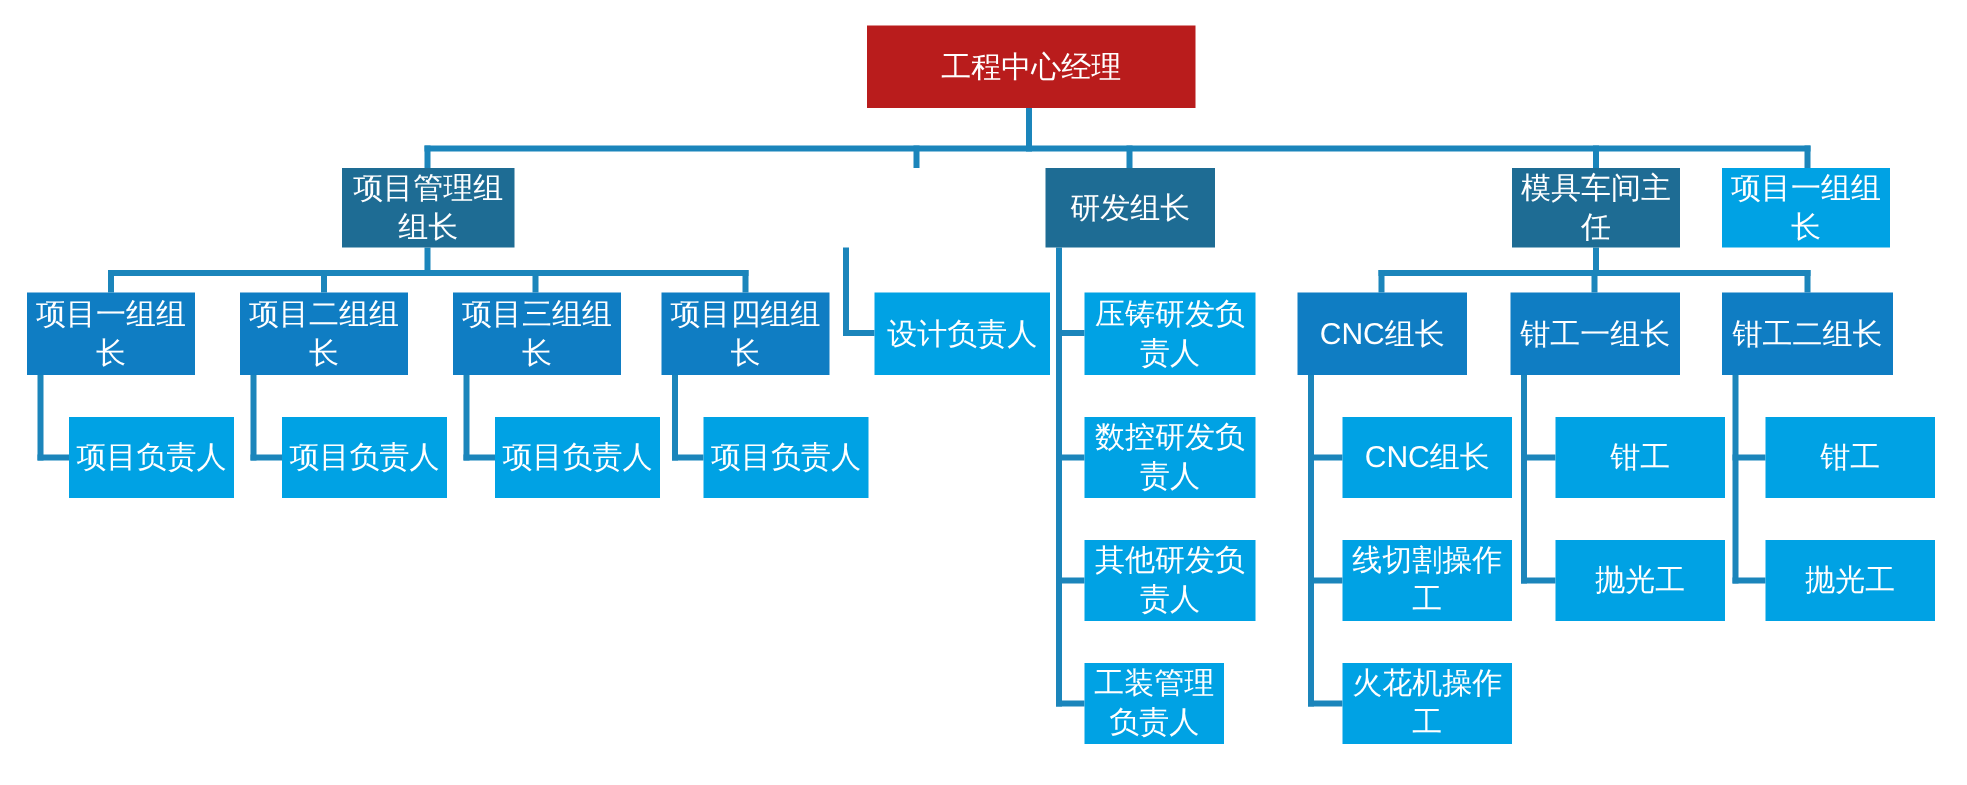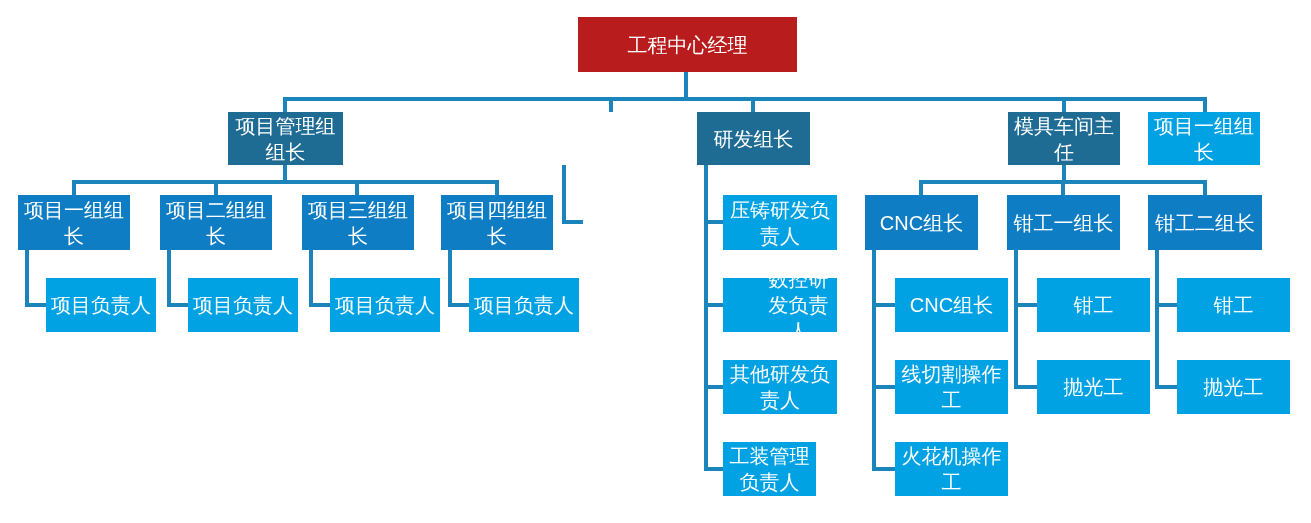--- a/index.html
+++ b/index.html
@@ -92,23 +92,24 @@
   <div class="node lvl3" style="left:18px;top:195px;width:112px;height:55px;">项目一组组长</div>
   <div class="node lvl3" style="left:160px;top:195px;width:112px;height:55px;">项目二组组长</div>
   <div class="node lvl3" style="left:302px;top:195px;width:112px;height:55px;">项目三组组长</div>
   <div class="node lvl3" style="left:441px;top:195px;width:112px;height:55px;">项目四组组长</div>
 
   <div class="node lvl4" style="left:46px;top:278px;width:110px;height:54px;">项目负责人</div>
   <div class="node lvl4" style="left:188px;top:278px;width:110px;height:54px;">项目负责人</div>
   <div class="node lvl4" style="left:330px;top:278px;width:110px;height:54px;">项目负责人</div>
   <div class="node lvl4" style="left:469px;top:278px;width:110px;height:54px;">项目负责人</div>
 
+  <div class="node lvl4" style="left:583px;top:195px;width:117px;height:55px;">设计负责人</div>
 
   <div class="node lvl4" style="left:723px;top:195px;width:114px;height:55px;">压铸研发负责人</div>
-  <div class="node lvl4" style="left:723px;top:278px;width:114px;height:54px;padding-left:39px;">数控研发负责人</div>
+  <div class="node lvl4" style="left:723px;top:278px;width:114px;height:54px;">数控研发负责人</div>
   <div class="node lvl4" style="left:723px;top:360px;width:114px;height:54px;">其他研发负责人</div>
   <div class="node lvl4" style="left:723px;top:442px;width:93px;height:54px;">工装管理负责人</div>
 
   <div class="node lvl3" style="left:865px;top:195px;width:113px;height:55px;text-align:center;">CNC组长</div>
   <div class="node lvl3" style="left:1007px;top:195px;width:113px;height:55px;">钳工一组长</div>
   <div class="node lvl3" style="left:1148px;top:195px;width:114px;height:55px;">钳工二组长</div>
 
   <div class="node lvl4" style="left:895px;top:278px;width:113px;height:54px;">CNC组长</div>
   <div class="node lvl4" style="left:895px;top:360px;width:113px;height:54px;">线切割操作工</div>
   <div class="node lvl4" style="left:895px;top:442px;width:113px;height:54px;">火花机操作工</div>

